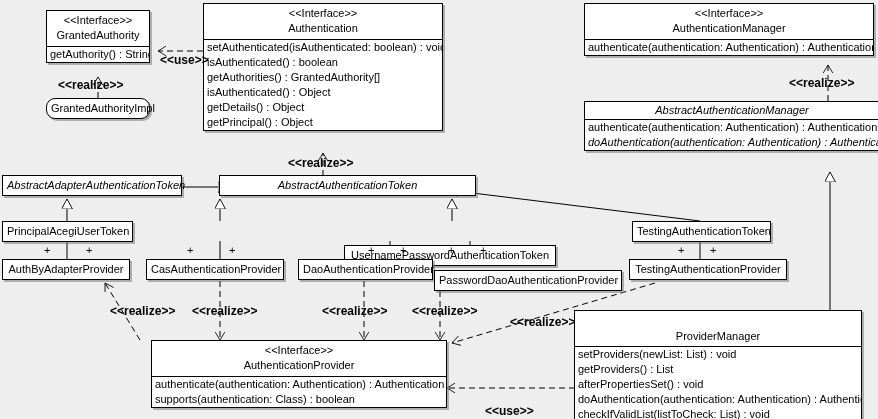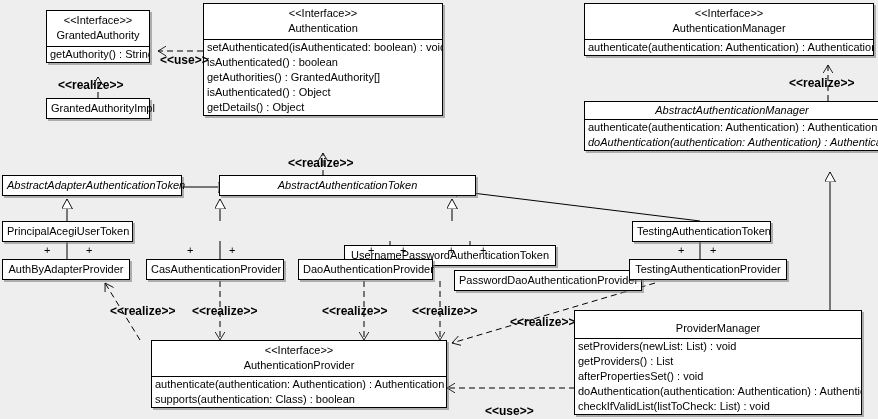--- a/index.html
+++ b/index.html
@@ -173,38 +173,39 @@
     <div class="hdr">
       <span class="stereo">&lt;&lt;Interface&gt;&gt;</span>
       <span class="cname">GrantedAuthority</span>
     </div>
     <div class="sep"></div>
     <div class="ops">
       <div class="op">getAuthority() : String</div>
     </div>
   </div>
 
-  <div class="uml simple" style="left:46px;top:98px;width:104px;">
+  <div class="uml simple" style="left:46px;top:98px;width:104px;border-radius:9px;">
     <div class="hdr">
       <span class="cname">GrantedAuthorityImpl</span>
     </div>
   </div>
 
   <div class="uml" style="left:203px;top:3px;width:240px;">
     <div class="hdr">
       <span class="stereo">&lt;&lt;Interface&gt;&gt;</span>
       <span class="cname">Authentication</span>
     </div>
     <div class="sep"></div>
     <div class="ops">
       <div class="op">setAuthenticated(isAuthenticated: boolean) : void</div>
       <div class="op">isAuthenticated() : boolean</div>
       <div class="op">getAuthorities() : GrantedAuthority[]</div>
       <div class="op">isAuthenticated() : Object</div>
       <div class="op">getDetails() : Object</div>
+      <div class="op">getPrincipal() : Object</div>
     </div>
   </div>
 
   <div class="uml" style="left:584px;top:3px;width:290px;">
     <div class="hdr">
       <span class="stereo">&lt;&lt;Interface&gt;&gt;</span>
       <span class="cname">AuthenticationManager</span>
     </div>
     <div class="sep"></div>
     <div class="ops">
@@ -265,21 +266,21 @@
       <span class="cname">CasAuthenticationProvider</span>
     </div>
   </div>
 
   <div class="uml simple" style="left:298px;top:259px;width:135px;">
     <div class="hdr">
       <span class="cname">DaoAuthenticationProvider</span>
     </div>
   </div>
 
-  <div class="uml simple" style="left:434px;top:270px;width:188px;margin-left:20px;">
+  <div class="uml simple" style="left:434px;top:270px;width:188px;">
     <div class="hdr">
       <span class="cname">PasswordDaoAuthenticationProvider</span>
     </div>
   </div>
 
   <div class="uml simple" style="left:629px;top:259px;width:158px;">
     <div class="hdr">
       <span class="cname">TestingAuthenticationProvider</span>
     </div>
   </div>
@@ -290,21 +291,21 @@
       <span class="cname">AuthenticationProvider</span>
     </div>
     <div class="sep"></div>
     <div class="ops">
       <div class="op">authenticate(authentication: Authentication) : Authentication</div>
       <div class="op">supports(authentication: Class) : boolean</div>
     </div>
   </div>
 
   <div class="uml" style="left:574px;top:310px;width:288px;">
-    <div class="hdr" style="padding-top:10px;padding-bottom:2px;">
+    <div class="hdr" style="padding-top:18px;padding-bottom:2px;">
       <span class="cname">ProviderManager</span>
     </div>
     <div class="sep"></div>
     <div class="ops">
       <div class="op">setProviders(newList: List) : void</div>
       <div class="op">getProviders() : List</div>
       <div class="op">afterPropertiesSet() : void</div>
       <div class="op">doAuthentication(authentication: Authentication) : Authentication</div>
       <div class="op">checkIfValidList(listToCheck: List) : void</div>
     </div>

